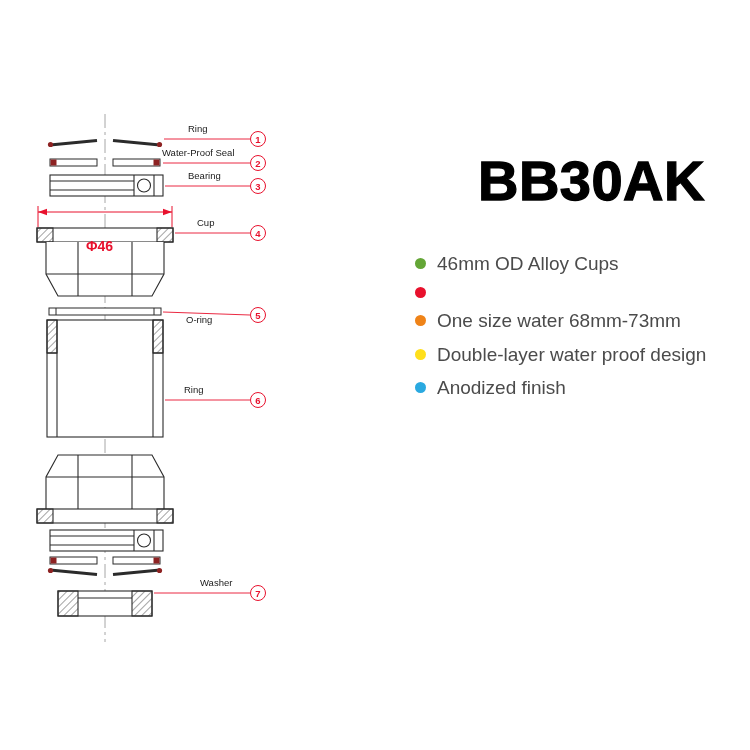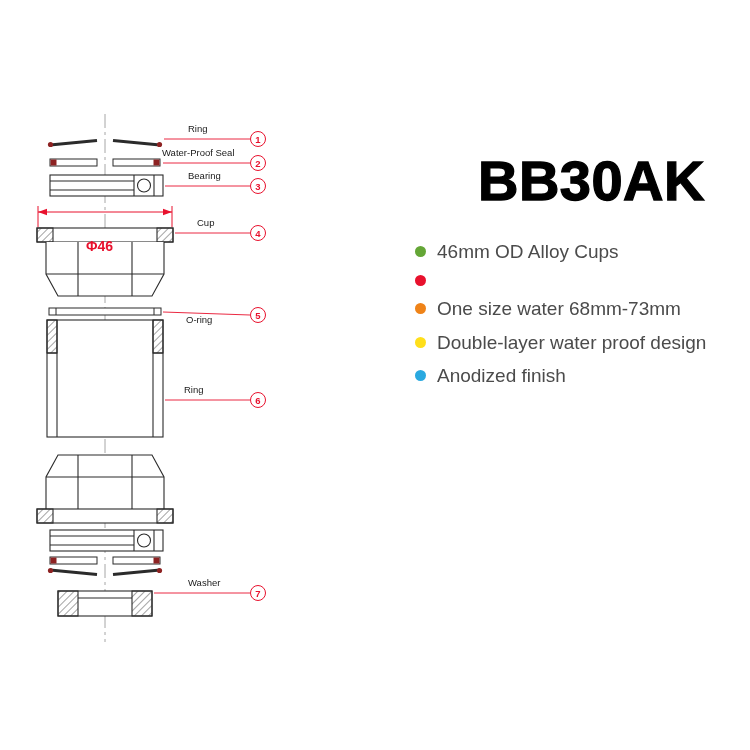--- a/index.html
+++ b/index.html
@@ -9,21 +9,21 @@
   .art { position:absolute; left:0; top:0; }
   .plabel { position:absolute; font-size:9.5px; color:#1a1a1a; white-space:nowrap; line-height:12px; }
   .pcall { position:absolute; width:16px; height:16px; border:1.2px solid #e8112d; border-radius:50%;
            color:#e8112d; font-size:9.5px; font-weight:bold; display:flex; align-items:center;
            justify-content:center; background:#ffffff; }
   .dim { position:absolute; left:86px; top:198px; width:38px; text-align:left;
          font-size:14px; font-weight:bold; color:#e8112d;margin-top:40px; }
   .info { position:absolute; left:405px; top:148px; width:300px; }
   .title { text-align:right; font-size:56px; font-weight:bold; color:#000;
            -webkit-text-stroke:1.3px #000; letter-spacing:0.5px; }
-  .features { margin-top:28px; padding-left:10px; }
+  .features { margin-top:40px; padding-left:10px; }
   .feat { display:flex; align-items:center; margin-bottom:12.5px; }
   .dot { width:11px; height:11px; border-radius:50%; flex:0 0 11px; margin-right:11px; }
   .ftxt { font-size:19px; color:#4b4b4b; line-height:21px; white-space:nowrap; }
 </style>
 </head>
 <body>
 
 <div class="canvas">
 
   <svg class="art" width="750" height="750" viewBox="0 0 750 750">
@@ -152,21 +152,21 @@
   </svg>
 
   <span class="dim">Φ46</span>
 
   <span class="plabel" style="left:188px;top:123px">Ring</span>
   <span class="plabel" style="left:162px;top:147px">Water-Proof Seal</span>
   <span class="plabel" style="left:188px;top:170px">Bearing</span>
   <span class="plabel" style="left:197px;top:217px">Cup</span>
   <span class="plabel" style="left:186px;top:314px">O-ring</span>
   <span class="plabel" style="left:184px;top:384px">Ring</span>
-  <span class="plabel" style="left:188px;top:577px">Washer</span>
+  <span class="plabel" style="left:200px;top:577px">Washer</span>
 
   <span class="pcall" style="left:250px;top:131px">1</span>
   <span class="pcall" style="left:250px;top:155px">2</span>
   <span class="pcall" style="left:250px;top:178px">3</span>
   <span class="pcall" style="left:250px;top:225px">4</span>
   <span class="pcall" style="left:250px;top:307px">5</span>
   <span class="pcall" style="left:250px;top:392px">6</span>
   <span class="pcall" style="left:250px;top:585px">7</span>
 
   <div class="info">

